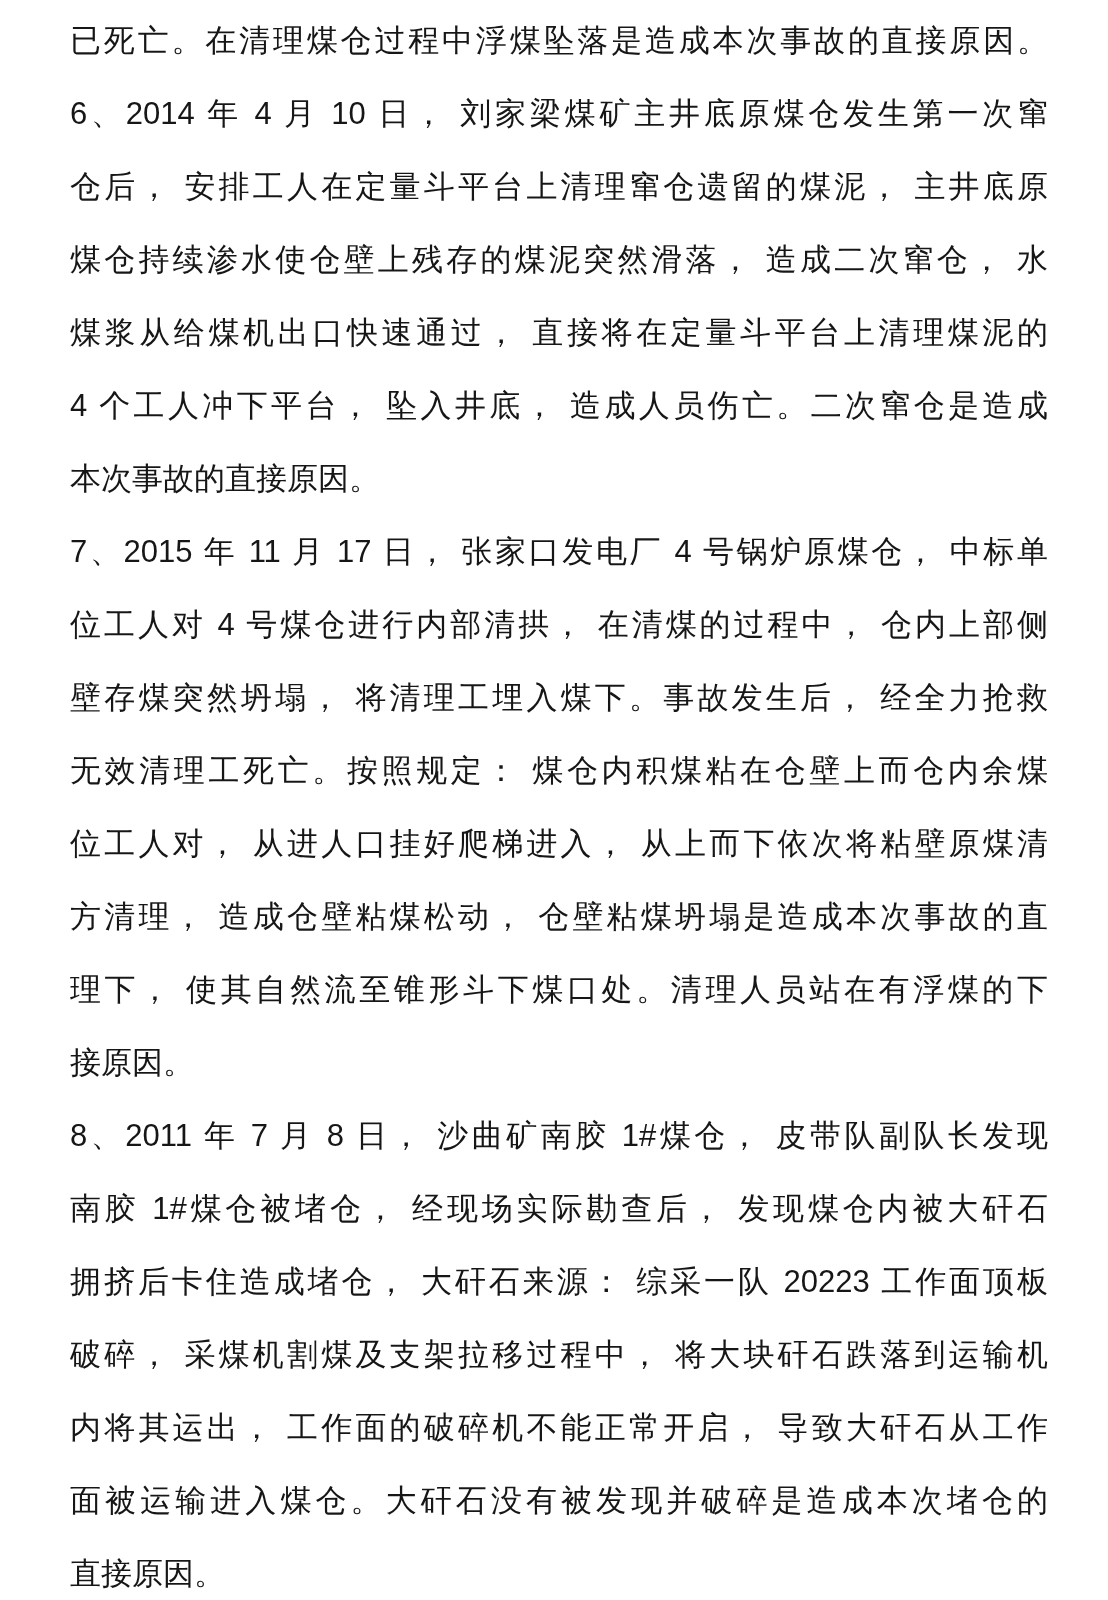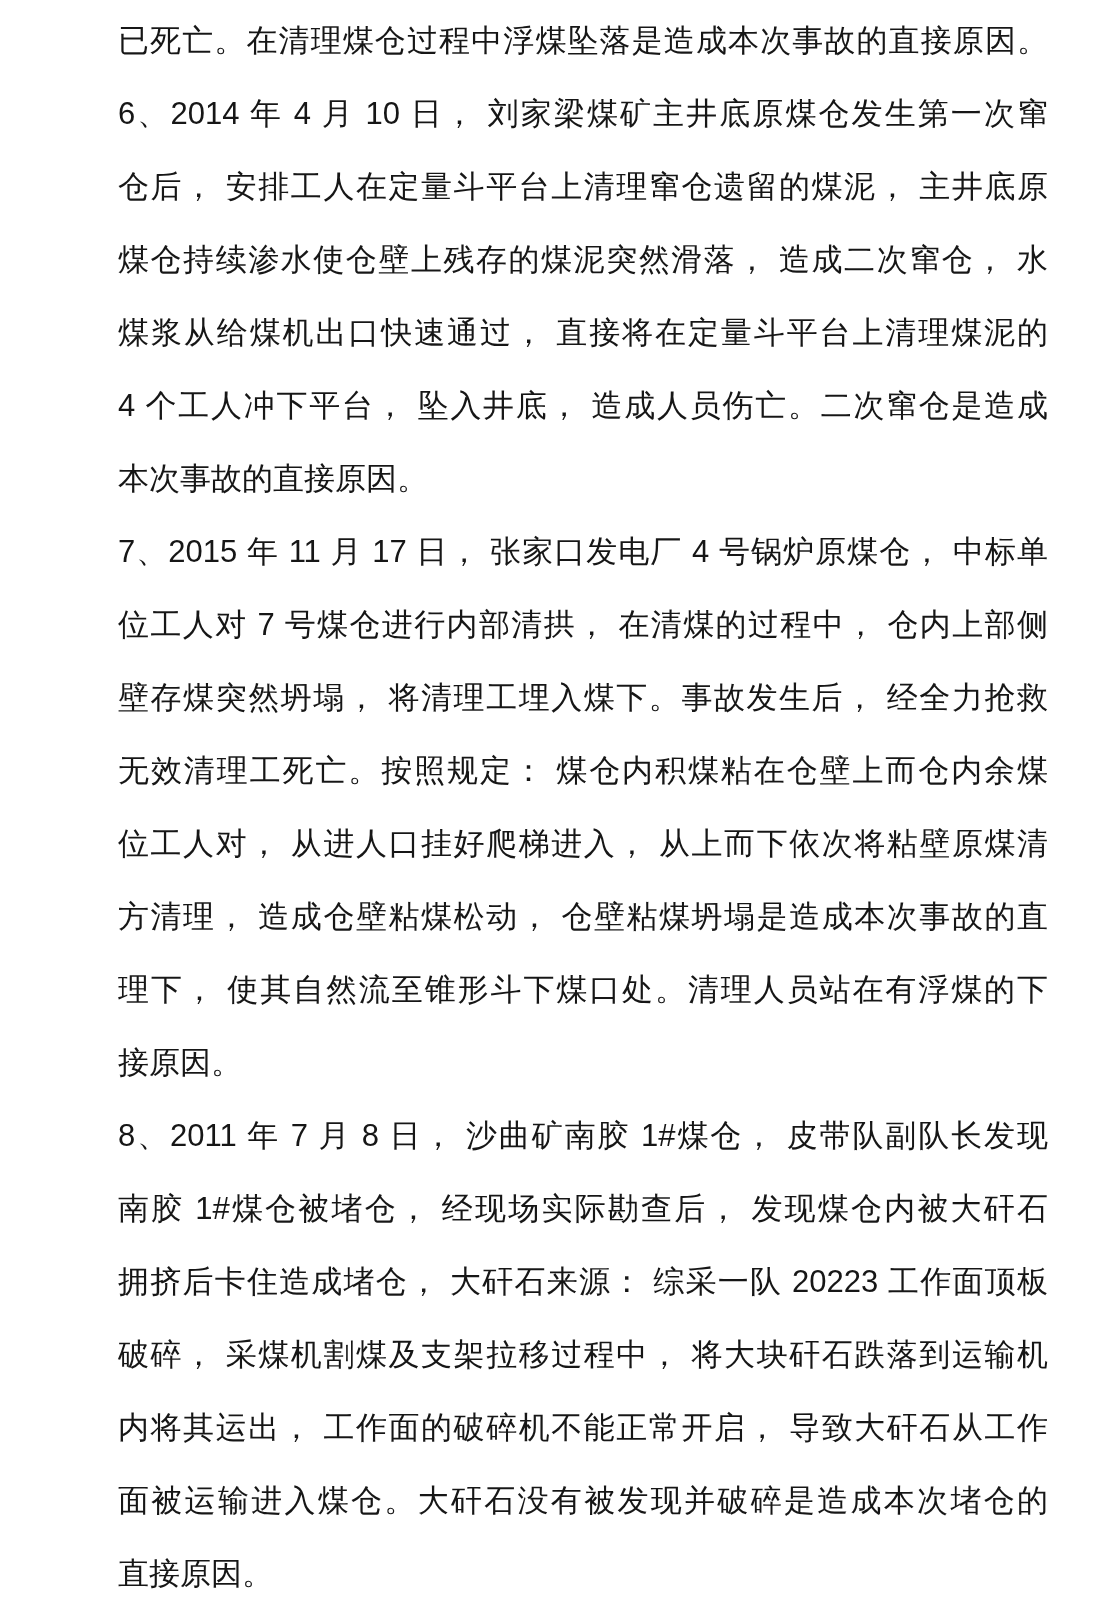--- a/index.html
+++ b/index.html
@@ -22,40 +22,39 @@
     color: #161616;
     font-size: 31px;
     font-weight: normal;
   }
   .line {
     height: 73px;
     line-height: 73px;
     white-space: nowrap;
     text-align: justify;
     text-align-last: justify;
-    margin-left: 48px;
   }
   .line.para-end {
     text-align: center;
     text-align-last: left;
   }
 </style>
 </head>
 <body>
 
 <div class="page">
   <div class="line">已死亡。在清理煤仓过程中浮煤坠落是造成本次事故的直接原因。</div>
   <div class="line">6、2014 年 4 月 10 日， 刘家梁煤矿主井底原煤仓发生第一次窜</div>
   <div class="line">仓后， 安排工人在定量斗平台上清理窜仓遗留的煤泥， 主井底原</div>
   <div class="line">煤仓持续渗水使仓壁上残存的煤泥突然滑落， 造成二次窜仓， 水</div>
   <div class="line">煤浆从给煤机出口快速通过， 直接将在定量斗平台上清理煤泥的</div>
   <div class="line">4 个工人冲下平台， 坠入井底， 造成人员伤亡。二次窜仓是造成</div>
   <div class="line para-end">本次事故的直接原因。</div>
   <div class="line">7、2015 年 11 月 17 日， 张家口发电厂 4 号锅炉原煤仓， 中标单</div>
-  <div class="line">位工人对 7 号煤仓进行内部清拱， 在清煤的过程中， 仓内上部侧</div>
+  <div class="line">位工人对 4 号煤仓进行内部清拱， 在清煤的过程中， 仓内上部侧</div>
   <div class="line">壁存煤突然坍塌， 将清理工埋入煤下。事故发生后， 经全力抢救</div>
   <div class="line">无效清理工死亡。按照规定： 煤仓内积煤粘在仓壁上而仓内余煤</div>
   <div class="line">位工人对， 从进人口挂好爬梯进入， 从上而下依次将粘壁原煤清</div>
   <div class="line">方清理， 造成仓壁粘煤松动， 仓壁粘煤坍塌是造成本次事故的直</div>
   <div class="line">理下， 使其自然流至锥形斗下煤口处。清理人员站在有浮煤的下</div>
   <div class="line para-end">接原因。</div>
   <div class="line">8、2011 年 7 月 8 日， 沙曲矿南胶 1#煤仓， 皮带队副队长发现</div>
   <div class="line">南胶 1#煤仓被堵仓， 经现场实际勘查后， 发现煤仓内被大矸石</div>
   <div class="line">拥挤后卡住造成堵仓， 大矸石来源： 综采一队 20223 工作面顶板</div>
   <div class="line">破碎， 采煤机割煤及支架拉移过程中， 将大块矸石跌落到运输机</div>

